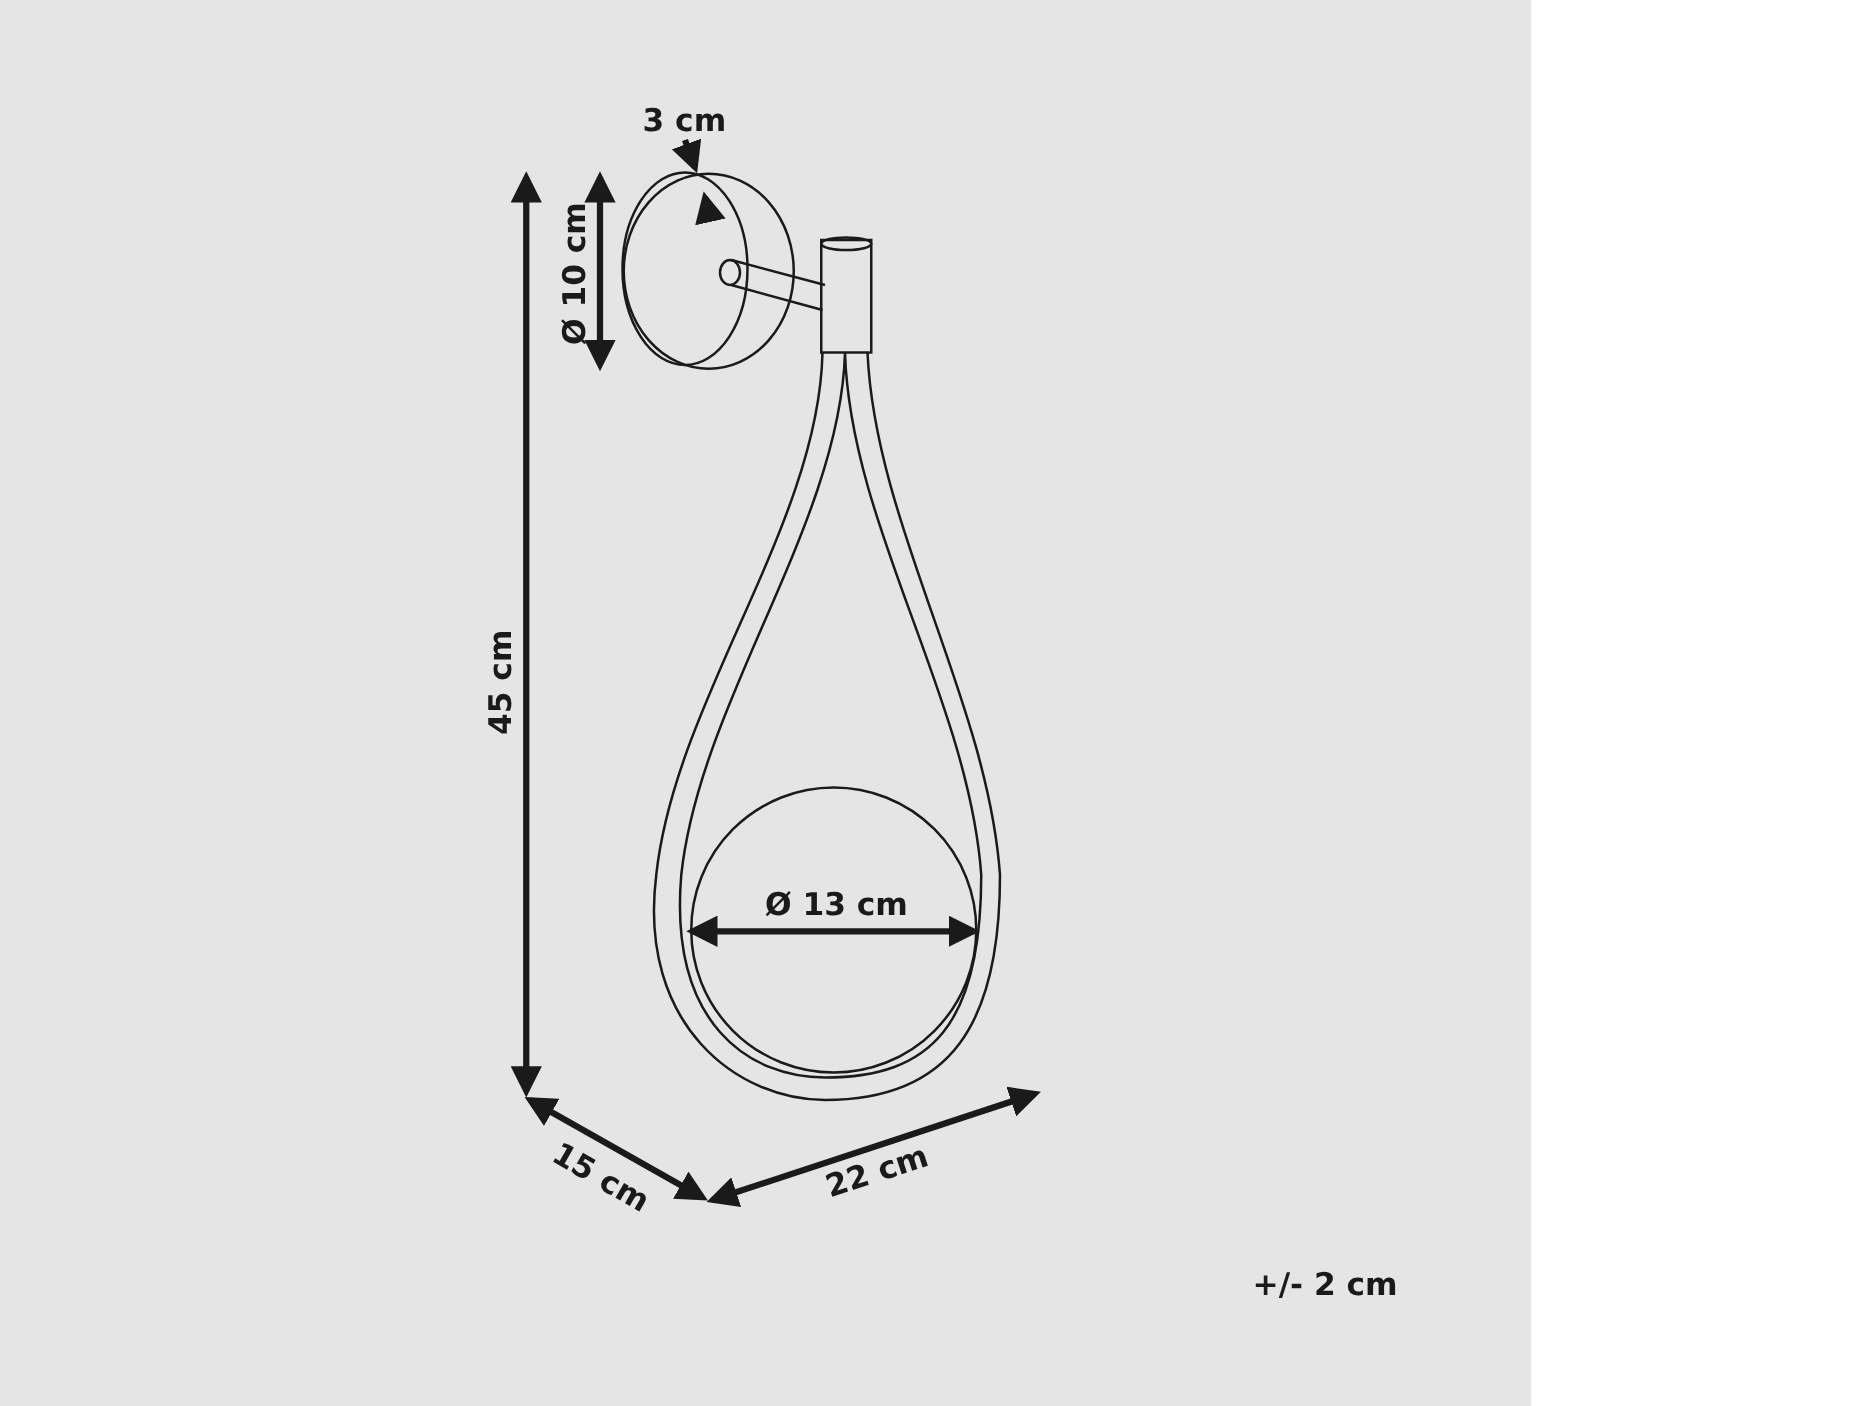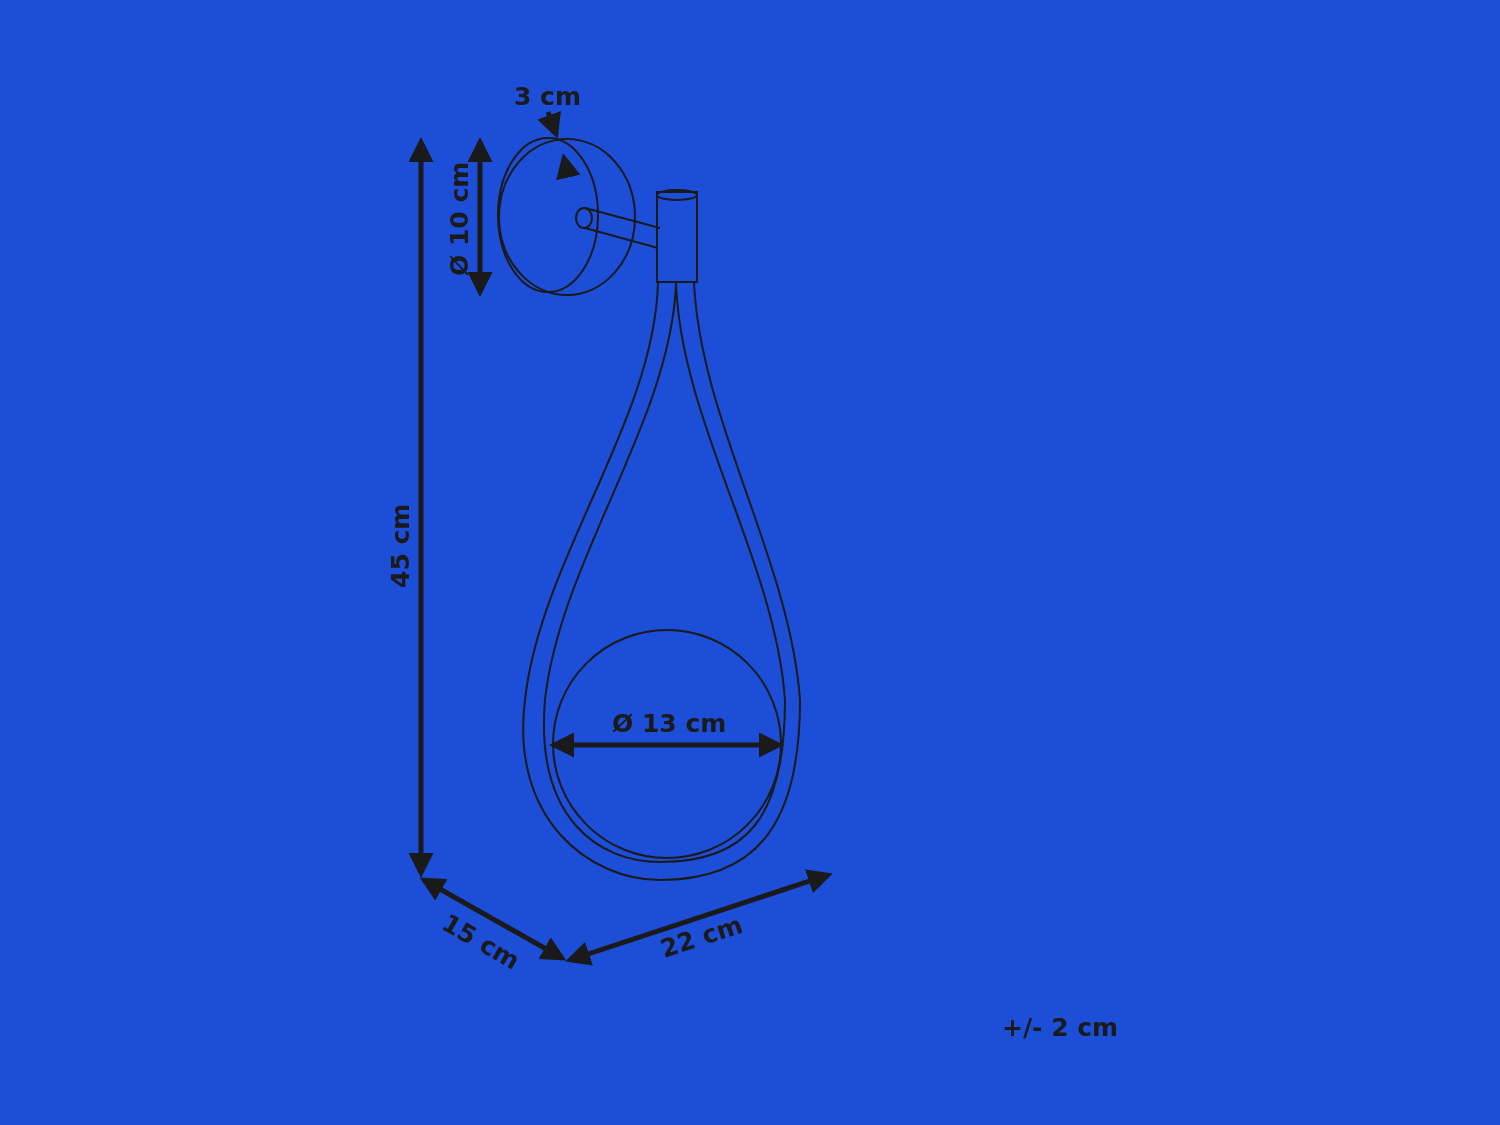--- a/index.html
+++ b/index.html
@@ -1,16 +1,16 @@
 <!DOCTYPE html>
 <html><head>
   <meta charset="utf-8">
   <style>
     html, body { margin: 0; padding: 0; background: #ffffff; }
-    .canvas { position: relative; width: 1500px; height: 1125px; background: #1d4ed8; overflow: hidden; }
+    .canvas { position: relative; width: 1225px; height: 1125px; background: #e5e5e5; overflow: hidden; }
     svg { position: absolute; left: 0; top: 0; }
     .lbl { font-family: "DejaVu Sans", sans-serif; font-weight: bold; font-size: 25px; fill: #1a1a1a; }
     .line { fill: none; stroke: #1a1a1a; stroke-width: 2; }
     .dim { fill: none; stroke: #1a1a1a; stroke-width: 5; }
     .arrow { fill: #1a1a1a; }
   </style>
 </head>
 <body>
 
 <div class="canvas">

